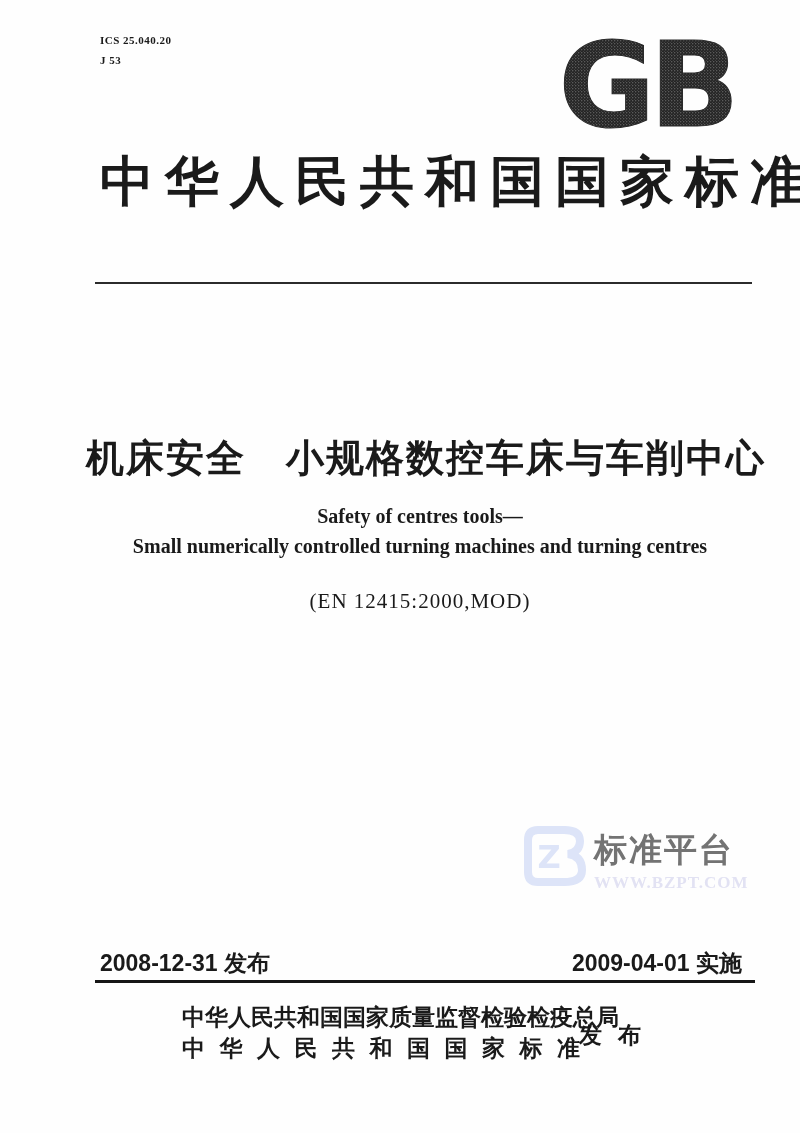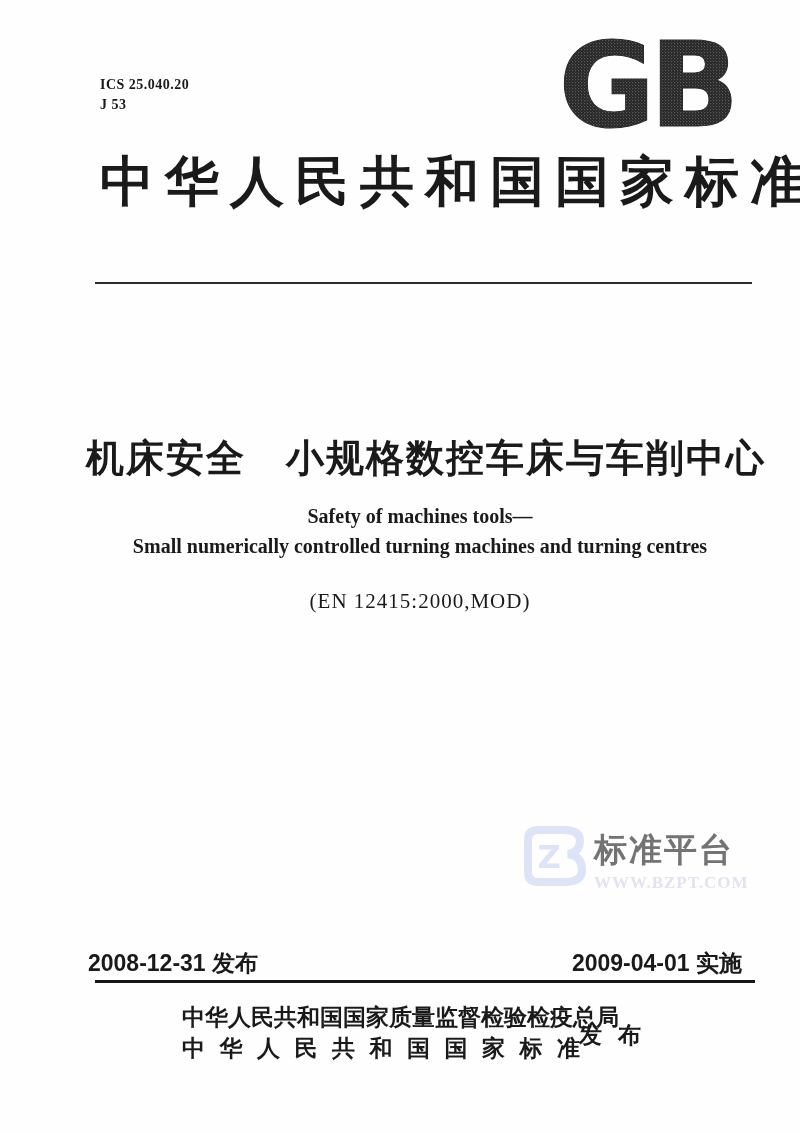--- a/index.html
+++ b/index.html
@@ -6,21 +6,21 @@
   .page{
     position:relative;
     width:800px;height:1133px;
     margin:0 auto;
     background:#fefefe;
     overflow:hidden;
     font-family:"Liberation Serif", serif;
     color:#1a1a1a;
   }
   
-  .ics-block{position:absolute;left:100px;top:30px;font-size:14px;font-weight:bold;line-height:20px;letter-spacing:.5px;margin-top:45px;}
+  .ics-block{position:absolute;left:100px;top:30px;font-size:11px;font-weight:bold;line-height:20px;letter-spacing:.5px;}
   
   .gb-logo{position:absolute;left:548px;top:28px;}
   
   .heading{
     position:absolute;left:100px;top:146px;
     font-size:54px;font-weight:bold;letter-spacing:11px;white-space:nowrap;
     font-family:"Liberation Serif", serif;
   }
   .std-number{
     position:absolute;right:64px;top:226px;
@@ -40,21 +40,21 @@
   .title-en.l2{top:535px;}
   .adoption{position:absolute;left:40px;width:760px;top:589px;text-align:center;font-size:21px;letter-spacing:1px;}
   
   .watermark{position:absolute;left:522px;top:824px;display:flex;align-items:flex-start;}
   .wm-logo{flex:0 0 auto;}
   .wm-texts{margin-left:8px;}
   .wm-name{font-size:33px;letter-spacing:2px;color:#737373;font-family:"Liberation Sans", sans-serif;font-weight:bold;line-height:40px;margin-top:6px;}
   .wm-url{font-size:17px;font-weight:bold;letter-spacing:1px;color:#e2e2f3;font-family:"Liberation Serif", serif;margin-top:3px;}
   
   .date-row{
-    position:absolute;left:88px;right:58px;top:948px;
+    position:absolute;left:100px;right:58px;top:948px;
     display:flex;justify-content:space-between;
     font-size:23px;font-weight:bold;
     font-family:"Liberation Sans", sans-serif;white-space:nowrap;
   }
   .rule-bottom{position:absolute;left:95px;top:980px;width:660px;height:3px;background:#161616;}
   .issuers{position:absolute;left:182px;top:1002px;width:440px;font-weight:bold;}
   .issuer-l1{font-size:23px;white-space:nowrap;line-height:31px;}
   .issuer-l2{font-size:23px;white-space:nowrap;line-height:31px;letter-spacing:14.5px;}
   .publish-label{
     position:absolute;left:579px;top:1020px;
@@ -82,21 +82,21 @@
     <text x="98" y="98" text-anchor="middle" font-size="118" font-weight="bold" font-family="'DejaVu Sans', sans-serif" letter-spacing="-6" fill="url(#halftone)" stroke="#2a2a2a" stroke-width="1">GB</text>
   </svg>
 
   <div class="heading">中华人民共和国国家标准</div>
 
 
   <div class="rule-top"></div>
 
   <div class="title-cn">机床安全　小规格数控车床与车削中心</div>
 
-  <div class="title-en l1">Safety of machines tools—</div>
+  <div class="title-en l1">Safety of centres tools—</div>
   <div class="title-en l2">Small numerically controlled turning machines and turning centres</div>
 
   <div class="adoption">(EN 12415:2000,MOD)</div>
 
   <div class="watermark">
     <svg class="wm-logo" width="64" height="64" viewBox="0 0 64 64" aria-hidden="true">
       <path d="M42 6 H16 Q6 6 6 16 V48 Q6 58 16 58 H42" fill="none" stroke="#dde4f8" stroke-width="8" stroke-linecap="round"></path>
       <path d="M42 6 Q58 6 58 17 Q58 28 46 30 Q60 32 60 46 Q60 58 42 58" fill="none" stroke="#dde4f8" stroke-width="8" stroke-linecap="round"></path>
       <text x="27" y="44" text-anchor="middle" font-size="32" font-weight="bold" font-family="'DejaVu Sans', sans-serif" fill="#dde4f8">Z</text>
     </svg>

